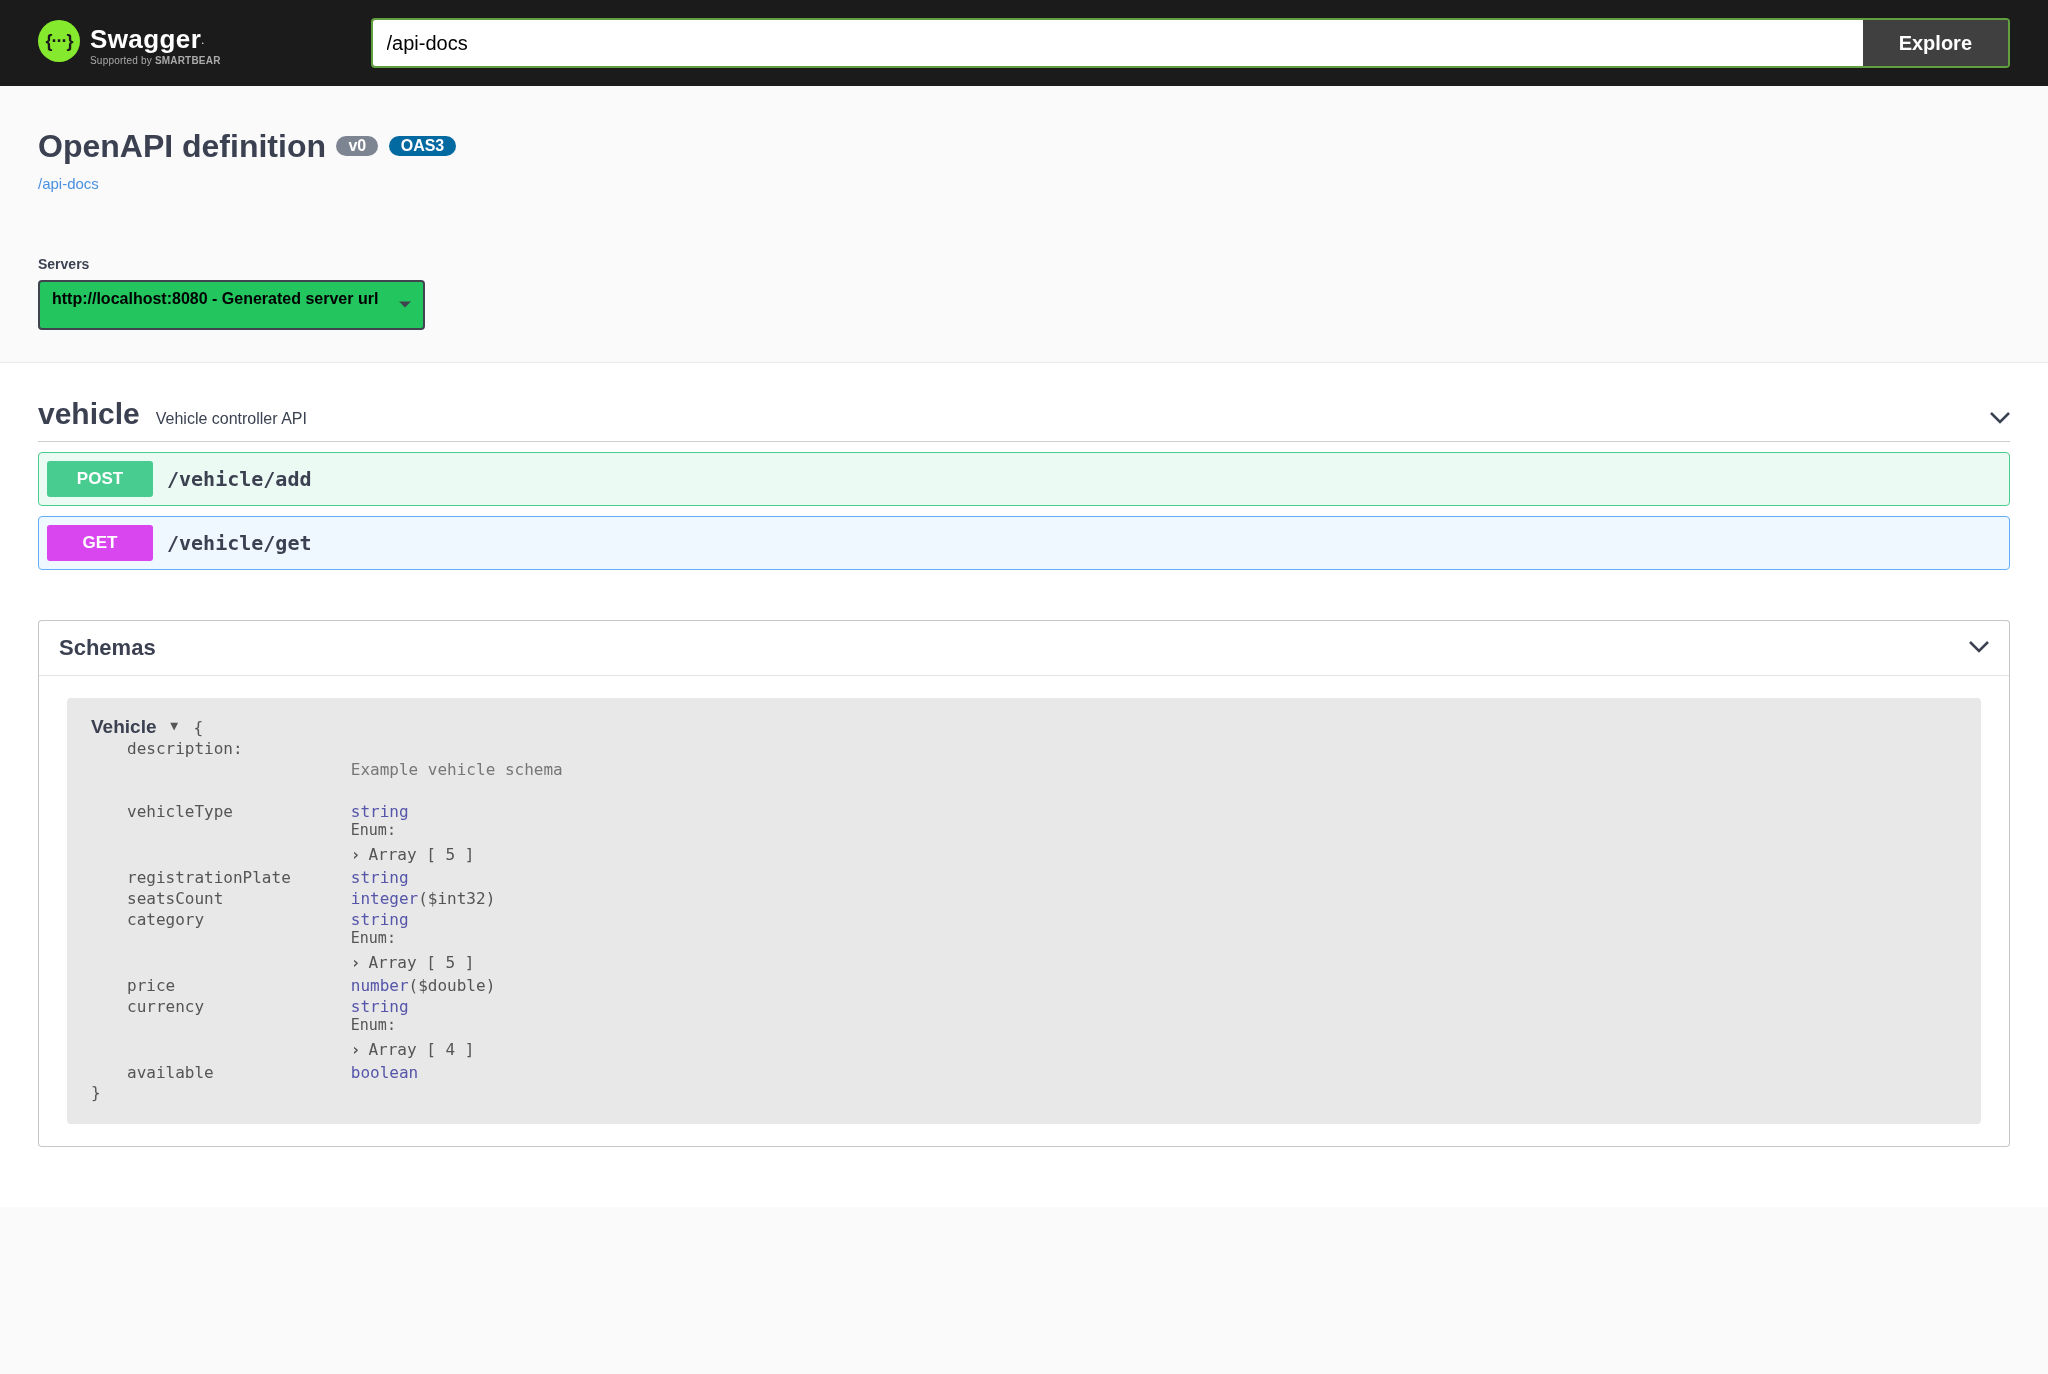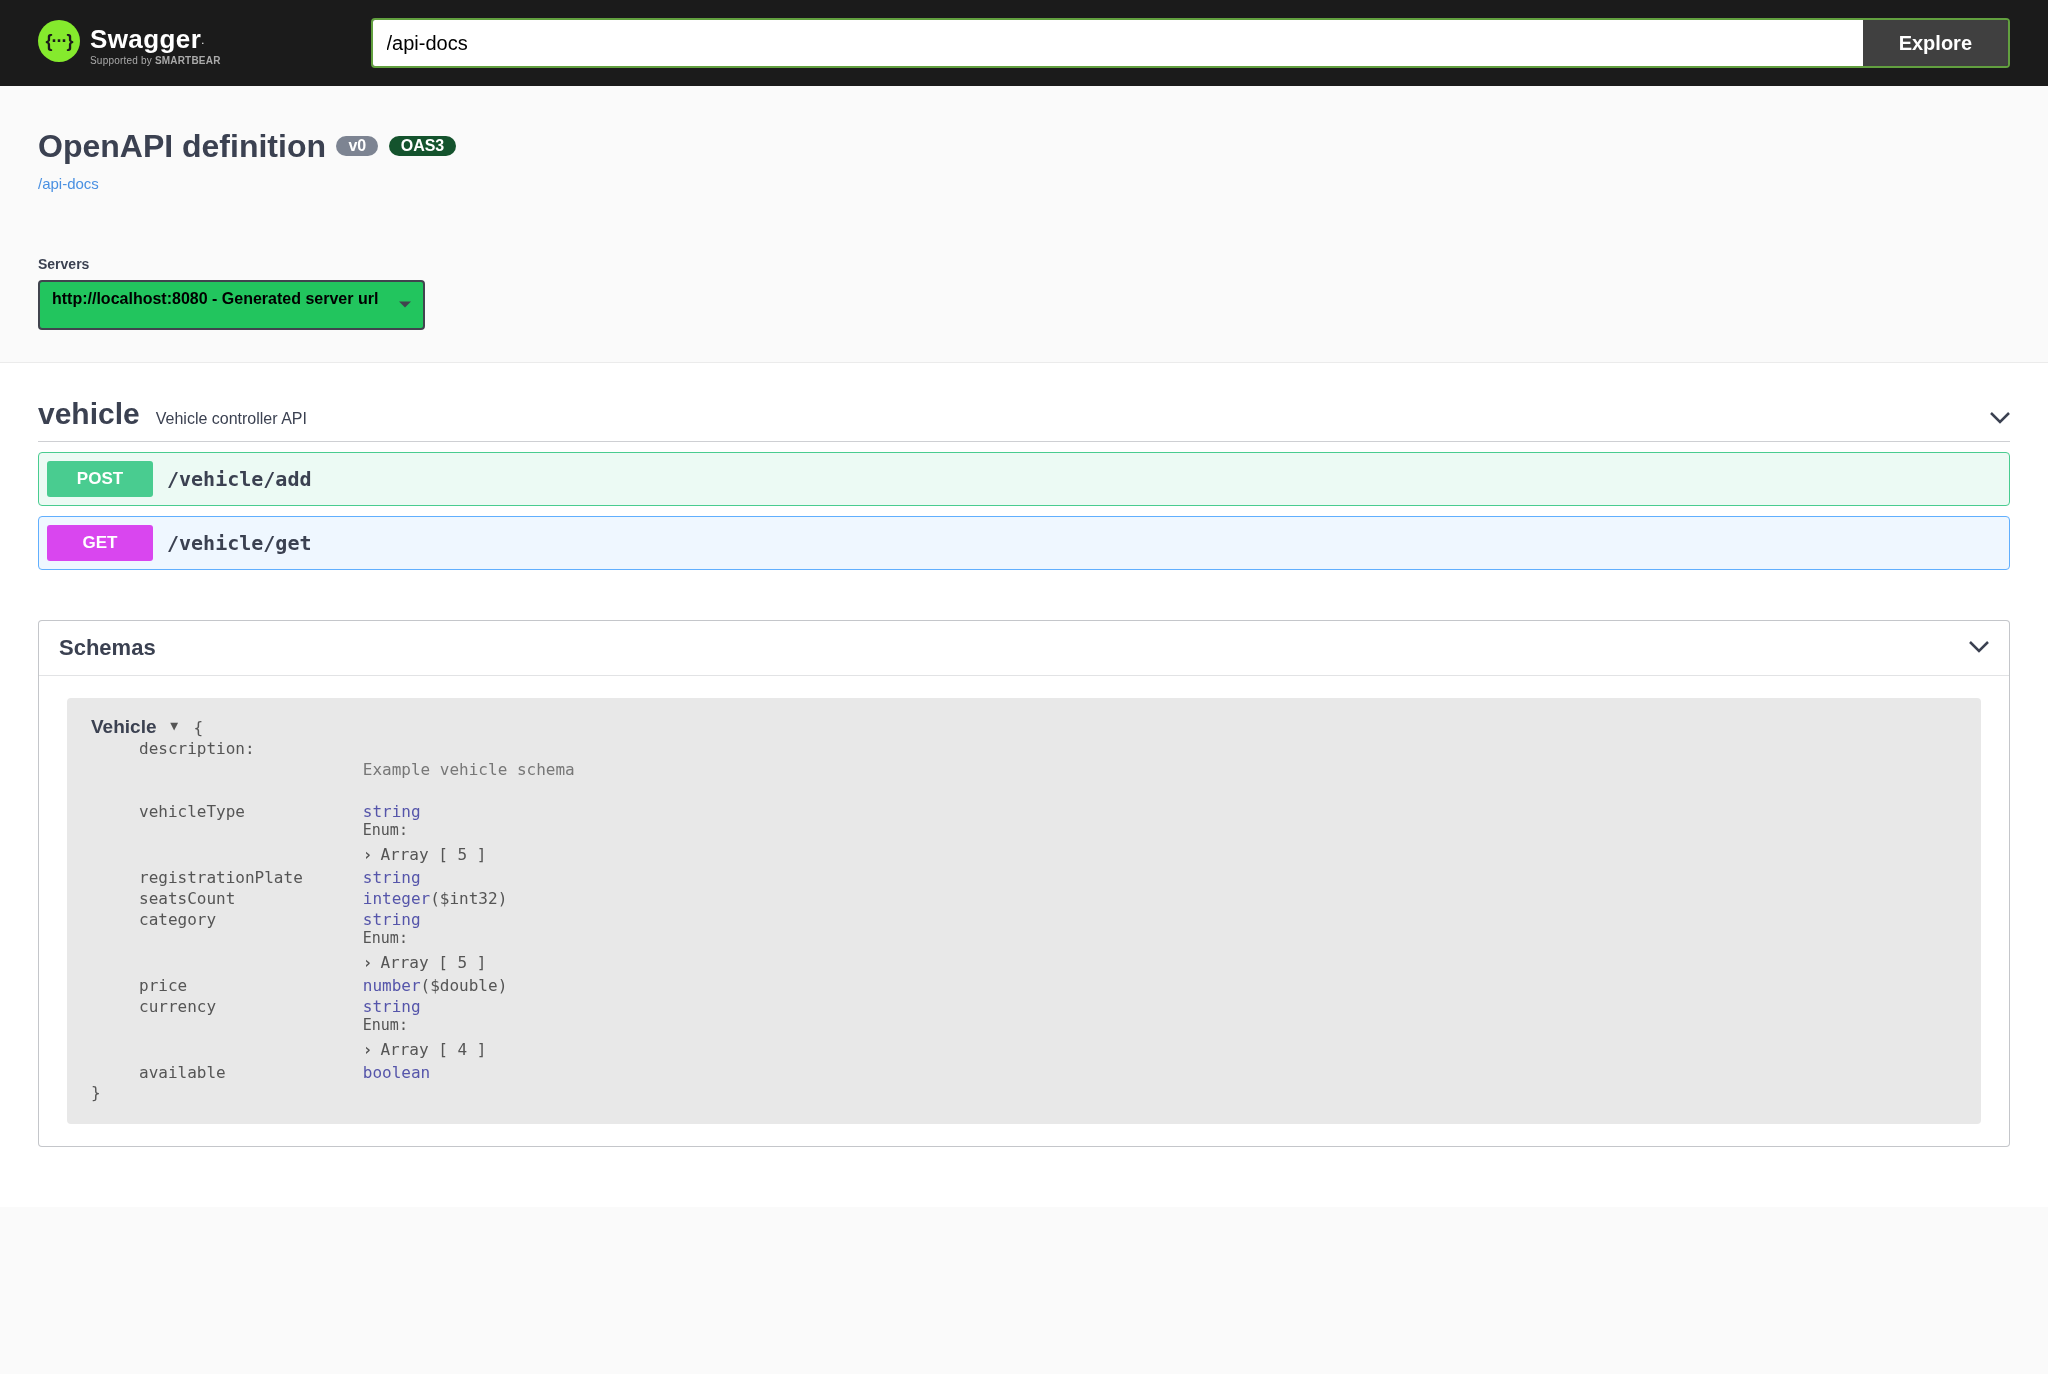--- a/index.html
+++ b/index.html
@@ -77,21 +77,21 @@
       display: inline-block;
       border-radius: 14em;
       font-size: 16px;
       font-weight: 700;
       color: #fff;
       padding: 1px 12px;
       vertical-align: super;
       margin-left: 6px;
     }
     .v0 { background: #7d8492; }
-    .oas { background: #14532d; }
+    .oas { background: #0369a1; }
     .info-link {
       display: block;
       margin-top: 10px;
       font-size: 15px;
       color: #4990e2;
       text-decoration: none;
     }
 
     
     .servers-block {
@@ -234,21 +234,21 @@
       color: #3b4151;
       font-family: -apple-system, BlinkMacSystemFont, "Segoe UI", Helvetica, Arial, sans-serif;
     }
     .model-caret {
       font-size: 13px;
       display: inline-block;
       transform: translateY(-3px);
       margin: 0 6px 0 4px;
     }
     .brace { color: #555; }
-    .model-table { display: table; margin-left: 48px; border-spacing: 0; }
+    .model-table { display: table; margin-left: 36px; border-spacing: 0; }
     .model-row { display: table-row; }
     .model-key { display: table-cell; padding: 1px 60px 1px 0; vertical-align: top; white-space: nowrap; }
     .model-val { display: table-cell; padding: 1px 0; vertical-align: top; }
     .type {
       color: #55a;
       font-weight: 400;
     }
     .fmt { color: #555; }
     .enum-label { display: block; font-size: 15px; color: #555; }
     .enum-arr {

